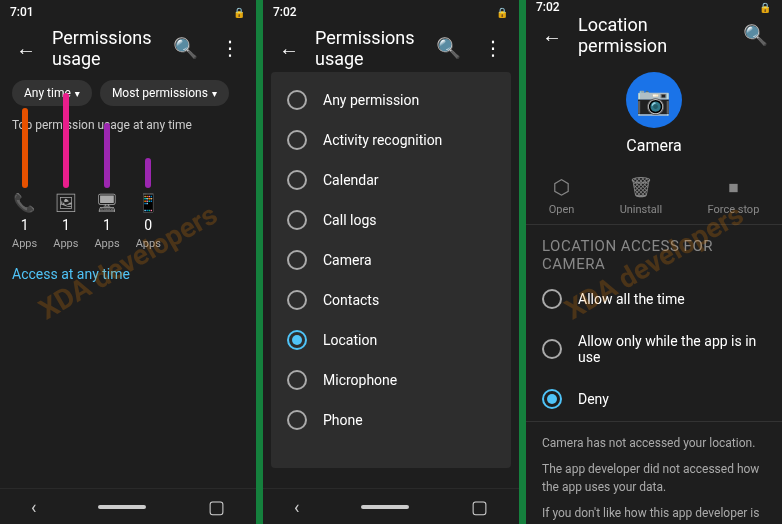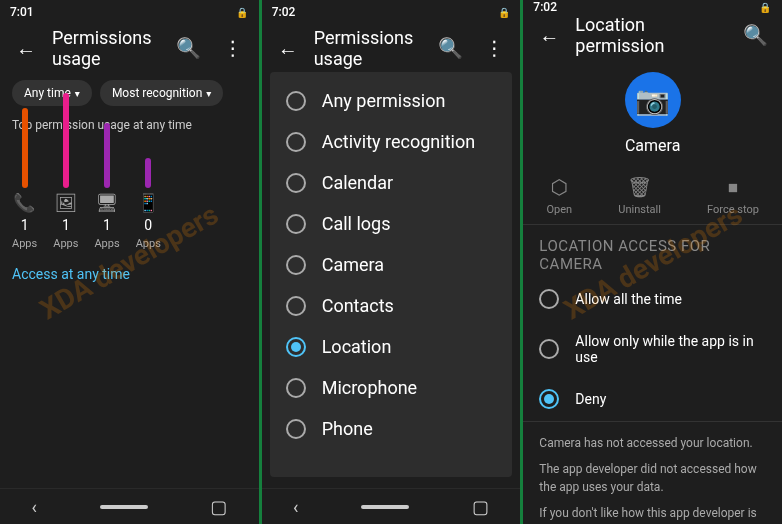--- a/index.html
+++ b/index.html
@@ -14,21 +14,21 @@
     }
 
     
     .panel {
       flex: 1;
       height: 524px;
       background: #1e1e1e;
       display: flex;
       flex-direction: column;
       position: relative;
-      border-right: 3px solid #15803d;
+      border-right: 7px solid #15803d;
       overflow: hidden;
     }
 
     
     .status-bar {
       height: 24px;
       background: #1e1e1e;
       display: flex;
       align-items: center;
       justify-content: space-between;
@@ -205,21 +205,21 @@
     .radio-outer.selected {
       border-color: #4fc3f7;
     }
     .radio-inner {
       width: 10px;
       height: 10px;
       border-radius: 50%;
       background: #4fc3f7;
     }
     .dropdown-item-label {
-      font-size: 18px;
+      font-size: 14px;
       color: #fff;
     }
 
     
     .p3-app-section {
       display: flex;
       flex-direction: column;
       align-items: center;
       padding: 16px 0 8px;
     }
@@ -331,21 +331,21 @@
     <div class="icon-btn">🔍</div>
     <div class="icon-btn">⋮</div>
   </div>
 
   <div class="p1-filters">
     <div class="p1-filter-btn">
       <span>Any time</span>
       <span class="arrow">▾</span>
     </div>
     <div class="p1-filter-btn">
-      <span>Most recognition</span>
+      <span>Most permissions</span>
       <span class="arrow">▾</span>
     </div>
   </div>
 
   <div class="p1-section-title">Top permission usage at any time</div>
 
   <div class="p1-chart-area">
 
     <div class="p1-bar-group">
       <div class="p1-bar" style="height:80px;background:#e65100;"></div>

